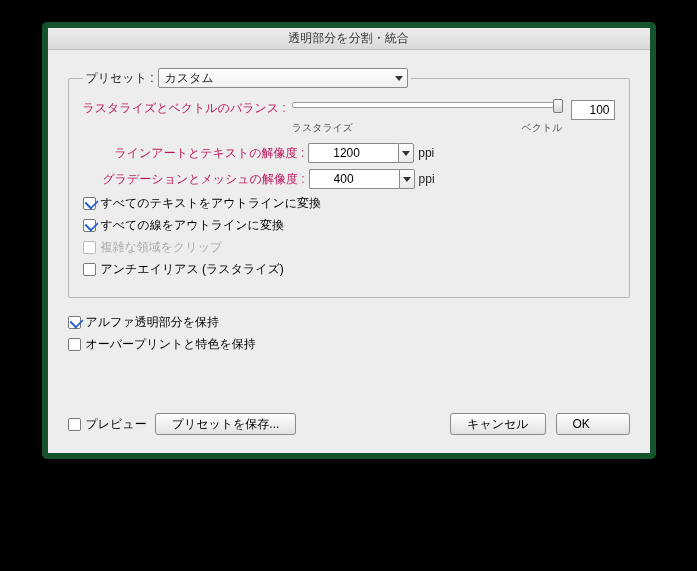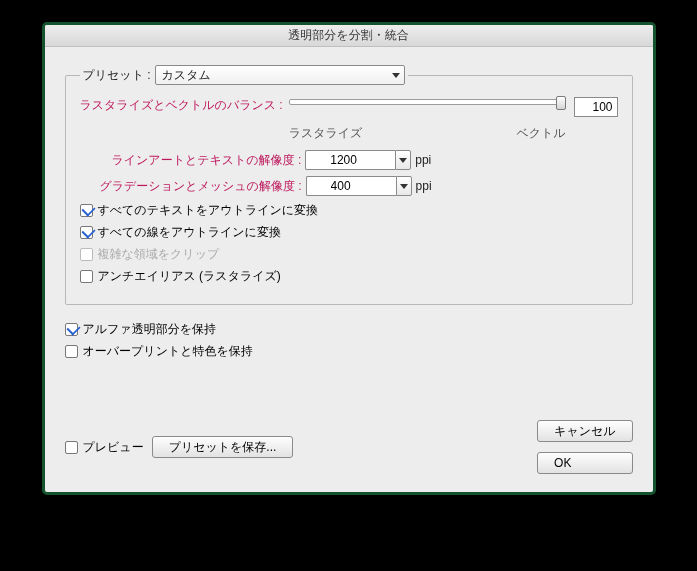--- a/index.html
+++ b/index.html
@@ -8,21 +8,21 @@
     font-family: "Hiragino Kaku Gothic Pro", "Meiryo", sans-serif;
     font-size: 12px;
     display: flex;
     align-items: flex-start;
     justify-content: center;
     padding-top: 22px;
   }
   .window {
     width: 614px;
     background: #ededed;
-    border: 3px solid #14532d;
+    border: 6px solid #14532d;
     border-radius: 5px;
     box-shadow: 0 12px 40px rgba(0,0,0,0.6), 0 0 0 1px rgba(0,0,0,0.15);
     overflow: hidden;
   }
   .titlebar {
     height: 22px;
     background: linear-gradient(#ededed, #d8d8d8);
     border-bottom: 1px solid #bfbfbf;
     display: flex;
     align-items: center;
@@ -76,21 +76,21 @@
     margin-top:2px;
   }
   .slider-thumb {
     position:absolute; right:-1px; top:-4px;
     width:10px;height:14px;
     background: linear-gradient(#fefefe,#d5d5d5);
     border:1px solid #7a7a7a;
     border-radius:2px;
   }
   .slider-labels {
-    display:flex; justify-content:space-between; font-size:12px; color:#555; margin-top:20px;
+    display:flex; justify-content:space-between; font-size:10px; color:#555; margin-top:13px;
   }
   .num-input {
     width:44px; height:20px;
     background:#fff; border:1px solid #8a8a8a;
     text-align:right; padding:1px 4px;
     font-size:12px;
   }
   .field-input {
     width:90px; height:20px;
     background:#fff; border:1px solid #8a8a8a;
@@ -140,21 +140,21 @@
     height:22px;
     padding: 0 16px;
     background: linear-gradient(#fefefe,#e2e2e2);
     border:1px solid #8a8a8a;
     border-radius:3px;
     font-size:12px;
     display:flex;align-items:center;justify-content:flex-start;
     min-width:74px;
     cursor:default;
   }
-  .footer .right { display:flex; gap:10px;flex-direction:column; }
+  .footer .right { display:flex; gap:10px; }
 </style>
 </head>
 <body>
 
 <div class="window">
   <div class="titlebar">
     <span>透明部分を分割・統合</span>
   </div>
   <div class="content">
 

